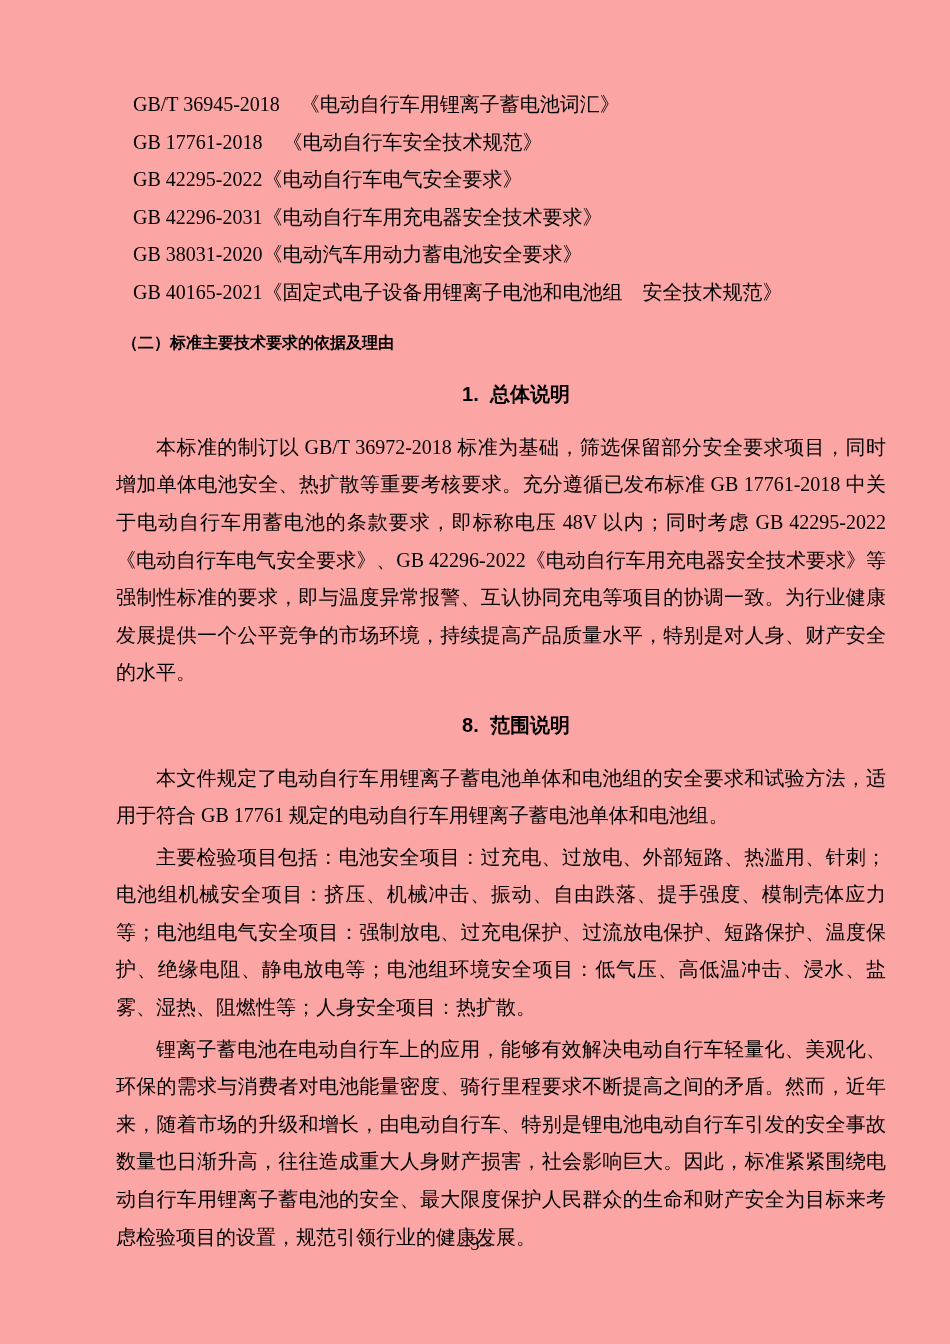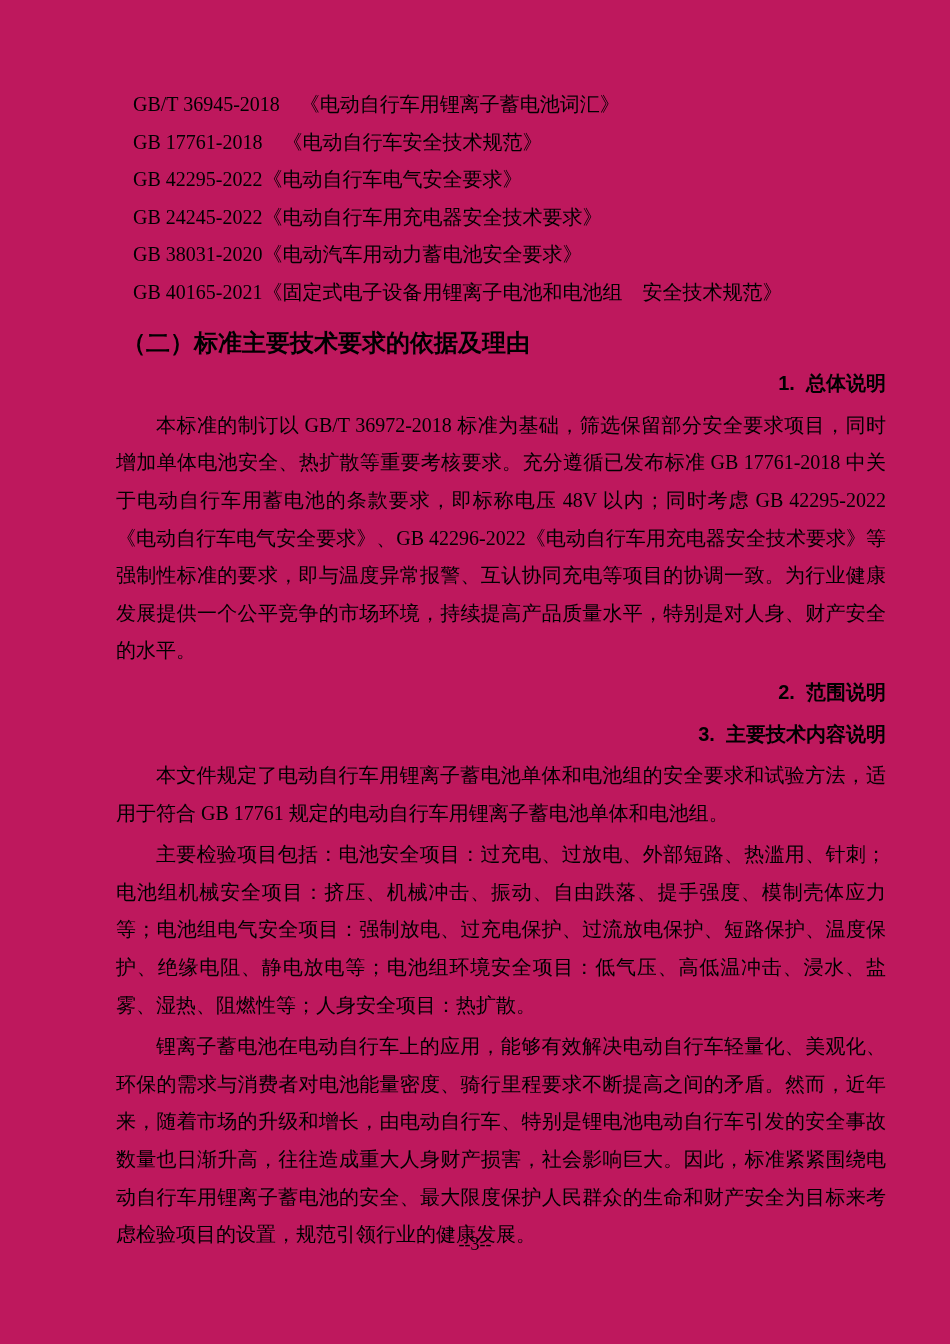--- a/index.html
+++ b/index.html
@@ -4,21 +4,21 @@
 <style>
   html, body {
     margin: 0;
     padding: 0;
     background: #ffffff;
   }
   .page {
     position: relative;
     width: 950px;
     height: 1344px;
-    background: #be185d;
+    background: #fca5a5;
     color: #000000;
     overflow: hidden;
   }
   .content {
     position: absolute;
     top: 86px;
     left: 112px;
     width: 778px;
     font-family: "Liberation Serif", serif;
     font-size: 20px;
@@ -29,33 +29,33 @@
   .ref-line {
     padding-left: 21px;
     white-space: pre-wrap;
     text-align: left;
   }
   .heading-l1 {
     margin: 12px 0 0 0;
     padding-left: 10px;
     font-family: "Liberation Sans", sans-serif;
     font-weight: bold;
-    font-size: 24px;
+    font-size: 16px;
     line-height: 37.6px;
     text-align: left;
     white-space: pre-wrap;
   }
   .heading-l2 {
-    margin: 4px;
+    margin: 15px;
     padding-left: 30px;
     font-family: "Liberation Sans", sans-serif;
     font-weight: bold;
     font-size: 20px;
     line-height: 37.6px;
-    text-align: right;
+    text-align: center;
     white-space: pre-wrap;
   }
   .body-para {
     margin: 4px;
     text-indent: 2em;
   }
   .page-footer {
     position: absolute;
     top: 1232px;
     left: 0;
@@ -69,32 +69,31 @@
 </style>
 </head>
 <body>
 
 <div class="page">
   <div class="content">
 
     <div class="ref-line">GB/T 36945-2018　《电动自行车用锂离子蓄电池词汇》</div>
     <div class="ref-line">GB 17761-2018　《电动自行车安全技术规范》</div>
     <div class="ref-line">GB 42295-2022《电动自行车电气安全要求》</div>
-    <div class="ref-line">GB 24245-2022《电动自行车用充电器安全技术要求》</div>
+    <div class="ref-line">GB 42296-2031《电动自行车用充电器安全技术要求》</div>
     <div class="ref-line">GB 38031-2020《电动汽车用动力蓄电池安全要求》</div>
     <div class="ref-line">GB 40165-2021《固定式电子设备用锂离子电池和电池组　安全技术规范》</div>
 
     <h2 class="heading-l1">（二）标准主要技术要求的依据及理由</h2>
 
     <h3 class="heading-l2">1.  总体说明</h3>
     <p class="body-para">本标准的制订以 GB/T 36972-2018 标准为基础，筛选保留部分安全要求项目，同时增加单体电池安全、热扩散等重要考核要求。充分遵循已发布标准 GB 17761-2018 中关于电动自行车用蓄电池的条款要求，即标称电压 48V 以内；同时考虑 GB 42295-2022《电动自行车电气安全要求》、GB 42296-2022《电动自行车用充电器安全技术要求》等强制性标准的要求，即与温度异常报警、互认协同充电等项目的协调一致。为行业健康发展提供一个公平竞争的市场环境，持续提高产品质量水平，特别是对人身、财产安全的水平。</p>
 
-    <h3 class="heading-l2">2.  范围说明</h3>
+    <h3 class="heading-l2">8.  范围说明</h3>
 
-    <h3 class="heading-l2">3.  主要技术内容说明</h3>
     <p class="body-para">本文件规定了电动自行车用锂离子蓄电池单体和电池组的安全要求和试验方法，适用于符合 GB 17761 规定的电动自行车用锂离子蓄电池单体和电池组。</p>
     <p class="body-para">主要检验项目包括：电池安全项目：过充电、过放电、外部短路、热滥用、针刺；电池组机械安全项目：挤压、机械冲击、振动、自由跌落、提手强度、模制壳体应力等；电池组电气安全项目：强制放电、过充电保护、过流放电保护、短路保护、温度保护、绝缘电阻、静电放电等；电池组环境安全项目：低气压、高低温冲击、浸水、盐雾、湿热、阻燃性等；人身安全项目：热扩散。</p>
     <p class="body-para">锂离子蓄电池在电动自行车上的应用，能够有效解决电动自行车轻量化、美观化、环保的需求与消费者对电池能量密度、骑行里程要求不断提高之间的矛盾。然而，近年来，随着市场的升级和增长，由电动自行车、特别是锂电池电动自行车引发的安全事故数量也日渐升高，往往造成重大人身财产损害，社会影响巨大。因此，标准紧紧围绕电动自行车用锂离子蓄电池的安全、最大限度保护人民群众的生命和财产安全为目标来考虑检验项目的设置，规范引领行业的健康发展。</p>
 
   </div>
 
   <div class="page-footer">--3--</div>
 </div>
 
 </body></html>

